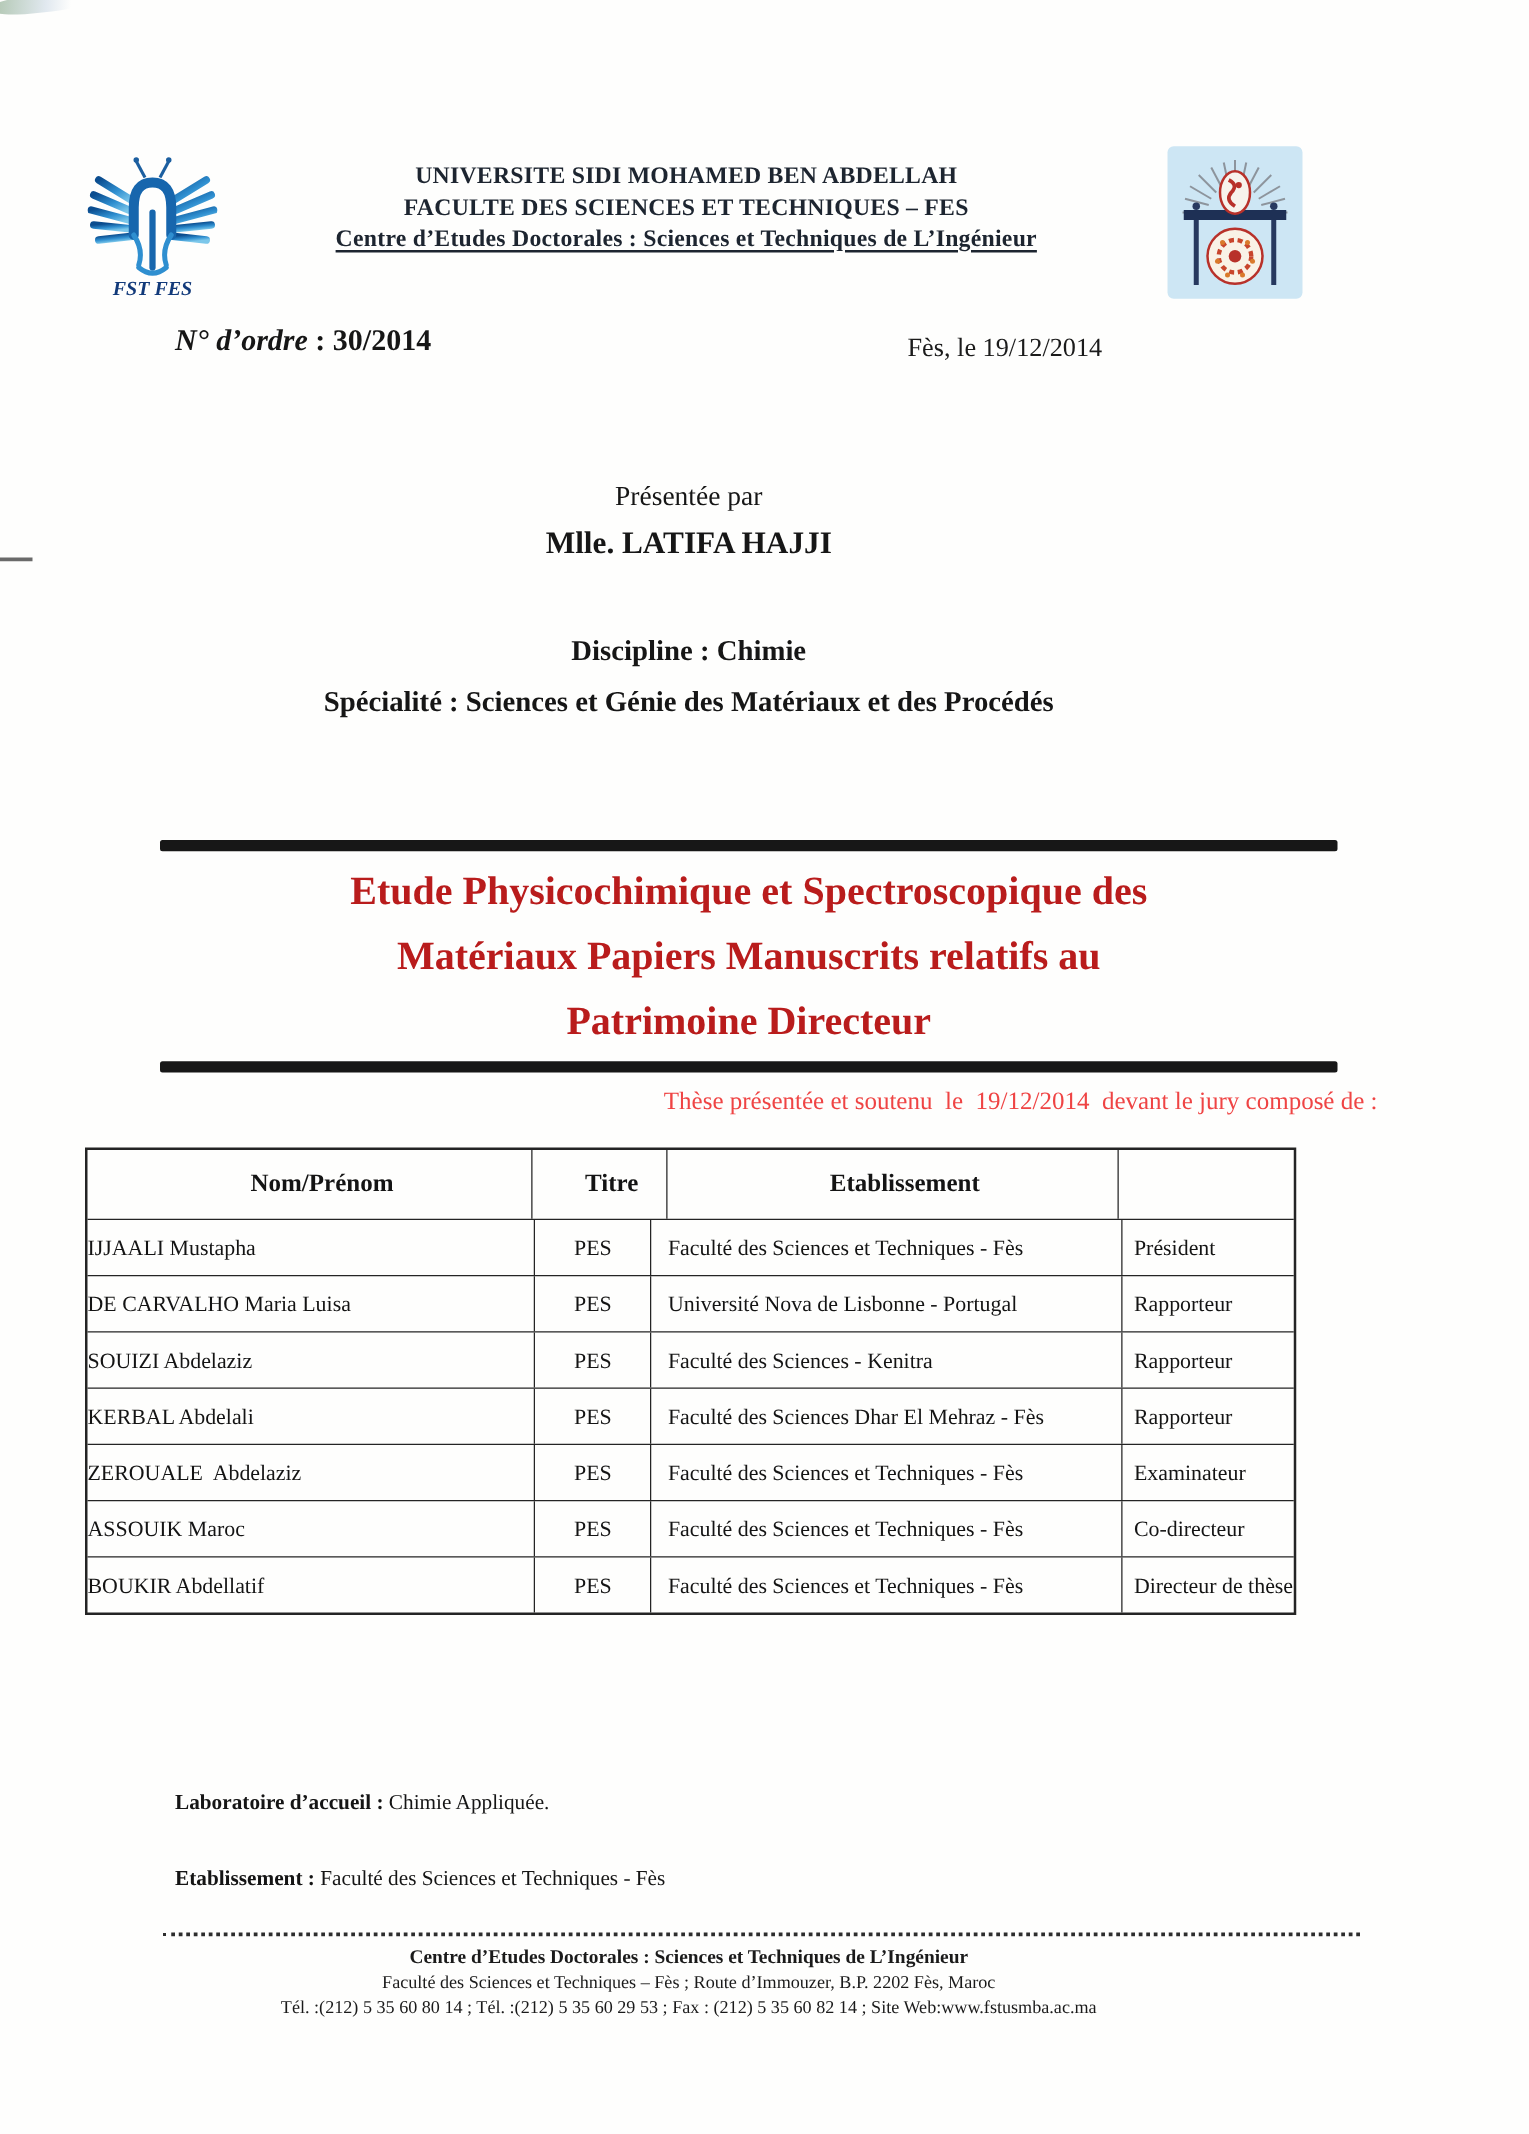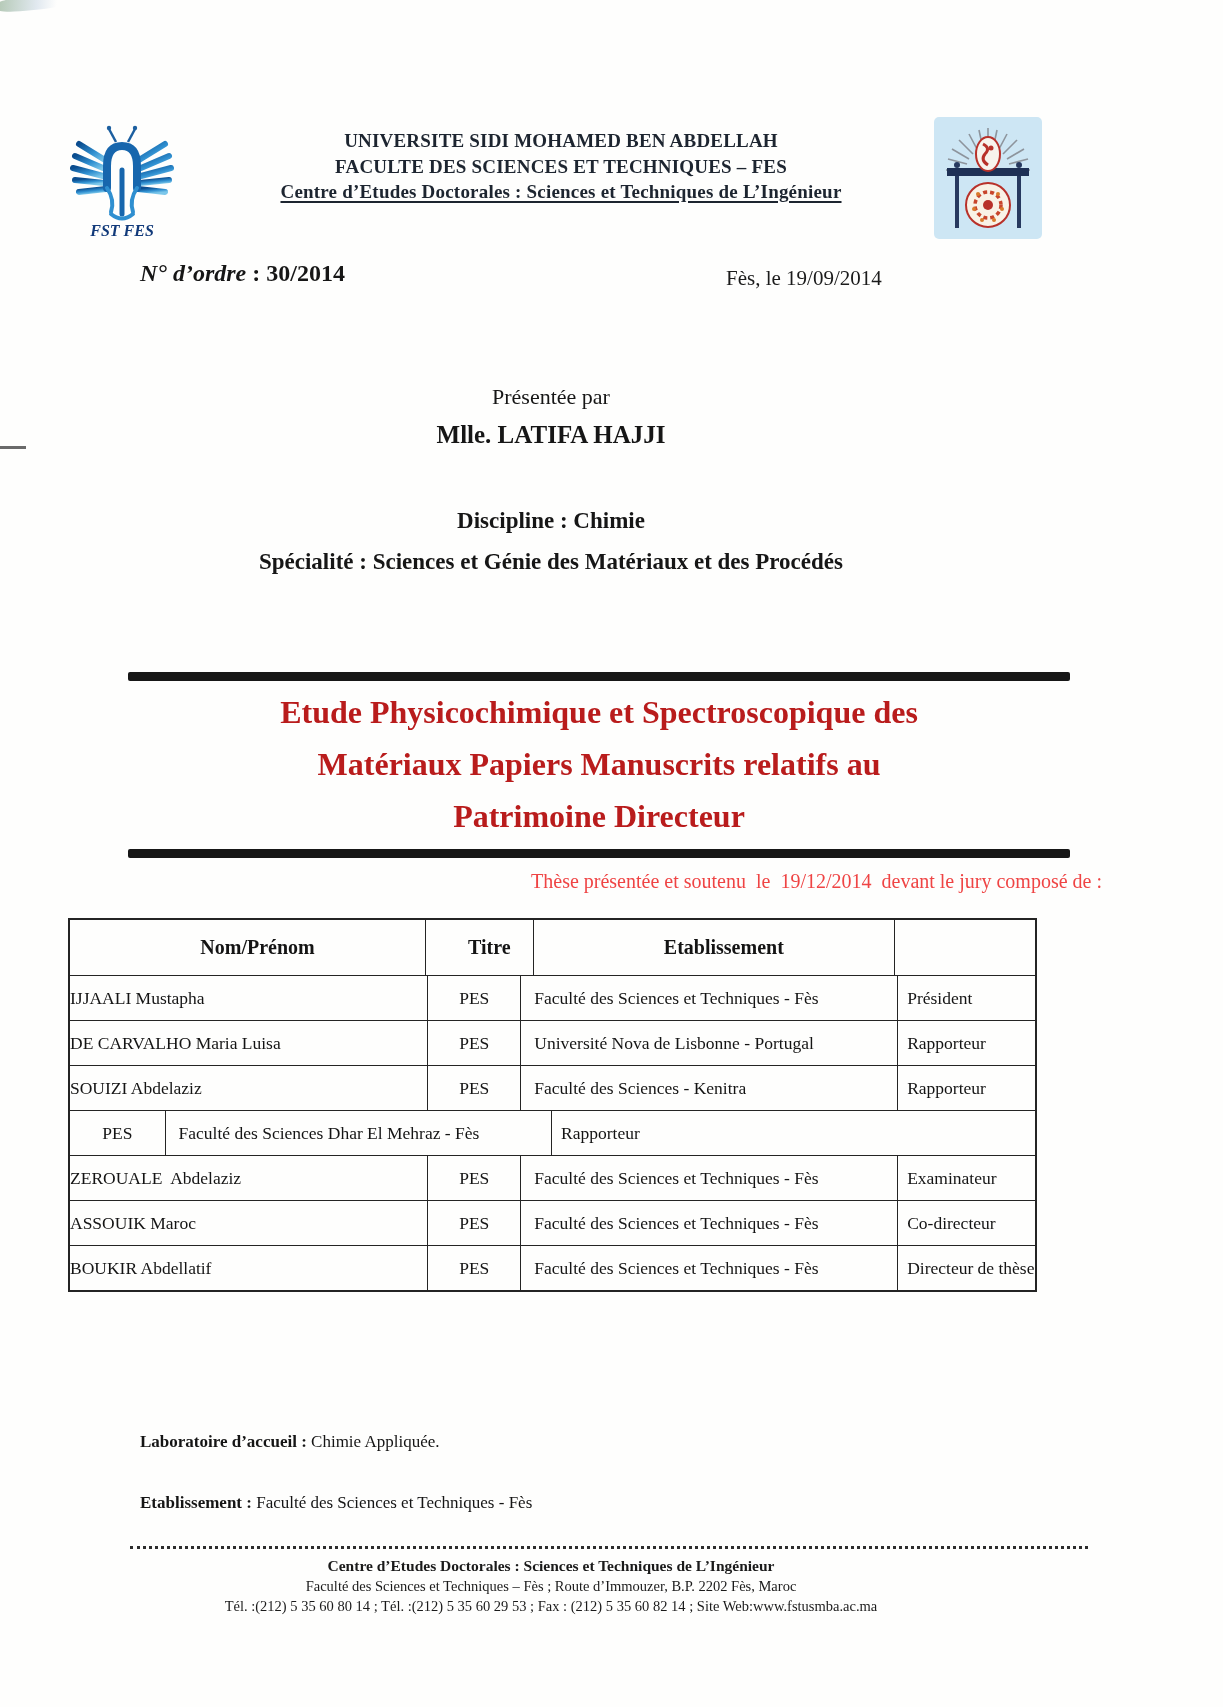--- a/index.html
+++ b/index.html
@@ -11,21 +11,21 @@
   }
 
   
   .artifact-corner { position:absolute; left:-6px; top:-4px; width:78px; height:14px;
     background:linear-gradient(100deg, rgba(110,150,110,.55), rgba(140,170,200,.25) 55%, transparent 80%);
     transform:rotate(-6deg); border-radius:40%; }
   .artifact-dash { position:absolute; left:0; top:446px; width:26px; height:3px; background:#6a6a6a; }
 
   
   .logo-left { position:absolute; left:70px; top:122px; width:104px; height:120px; }
-  .header-text { position:absolute; left:190px; top:128px; width:742px; text-align:center; }
+  .header-text { position:absolute; left:178px; top:128px; width:742px; text-align:center; }
   .hline { font-size:19px; font-weight:bold; color:#1d2530; line-height:25.5px; letter-spacing:.2px; }
   .hline.u { text-decoration:underline; text-decoration-thickness:2px; text-underline-offset:3px; }
   .logo-right { position:absolute; left:933px; top:116px; width:110px; height:124px; }
 
   
   .order-left  { position:absolute; left:140px; top:260px; font-size:24px; font-weight:bold; color:#161616; }
   .order-left .it { font-style:italic; }
   .order-right { position:absolute; left:726px; top:266px; font-size:21px; color:#1b1b1b; }
 
   
@@ -154,21 +154,21 @@
         <circle cx="49" cy="104" r="2"></circle>
           <circle cx="61" cy="104" r="2"></circle>
       </g>
     </svg>
   </div>
 
   <div class="order-left">
     <span class="it">N° d’ordre</span>
     <span>: 30/2014</span>
   </div>
-  <div class="order-right">Fès, le 19/09/2014</div>
+  <div class="order-right">Fès, le 19/12/2014</div>
 
   <div class="cline presentee">Présentée par</div>
   <div class="cline author">Mlle. LATIFA HAJJI</div>
   <div class="cline discipline">Discipline : Chimie</div>
   <div class="cline specialty">Spécialité : Sciences et Génie des Matériaux et des Procédés</div>
 
   <div class="band">
     <div class="bar"></div>
     <div class="title-wrap">
       <div class="title-line">Etude Physicochimique et Spectroscopique des</div>
@@ -199,20 +199,21 @@
       <div class="jcell c-etab">Université Nova de Lisbonne - Portugal</div>
       <div class="jcell c-role">Rapporteur</div>
     </div>
     <div class="jrow">
       <div class="jcell c-name">SOUIZI Abdelaziz</div>
       <div class="jcell c-titre">PES</div>
       <div class="jcell c-etab">Faculté des Sciences - Kenitra</div>
       <div class="jcell c-role">Rapporteur</div>
     </div>
     <div class="jrow">
+      <div class="jcell c-name">KERBAL Abdelali</div>
       <div class="jcell c-titre">PES</div>
       <div class="jcell c-etab">Faculté des Sciences Dhar El Mehraz - Fès</div>
       <div class="jcell c-role">Rapporteur</div>
     </div>
     <div class="jrow">
       <div class="jcell c-name">ZEROUALE  Abdelaziz</div>
       <div class="jcell c-titre">PES</div>
       <div class="jcell c-etab">Faculté des Sciences et Techniques - Fès</div>
       <div class="jcell c-role">Examinateur</div>
     </div>

